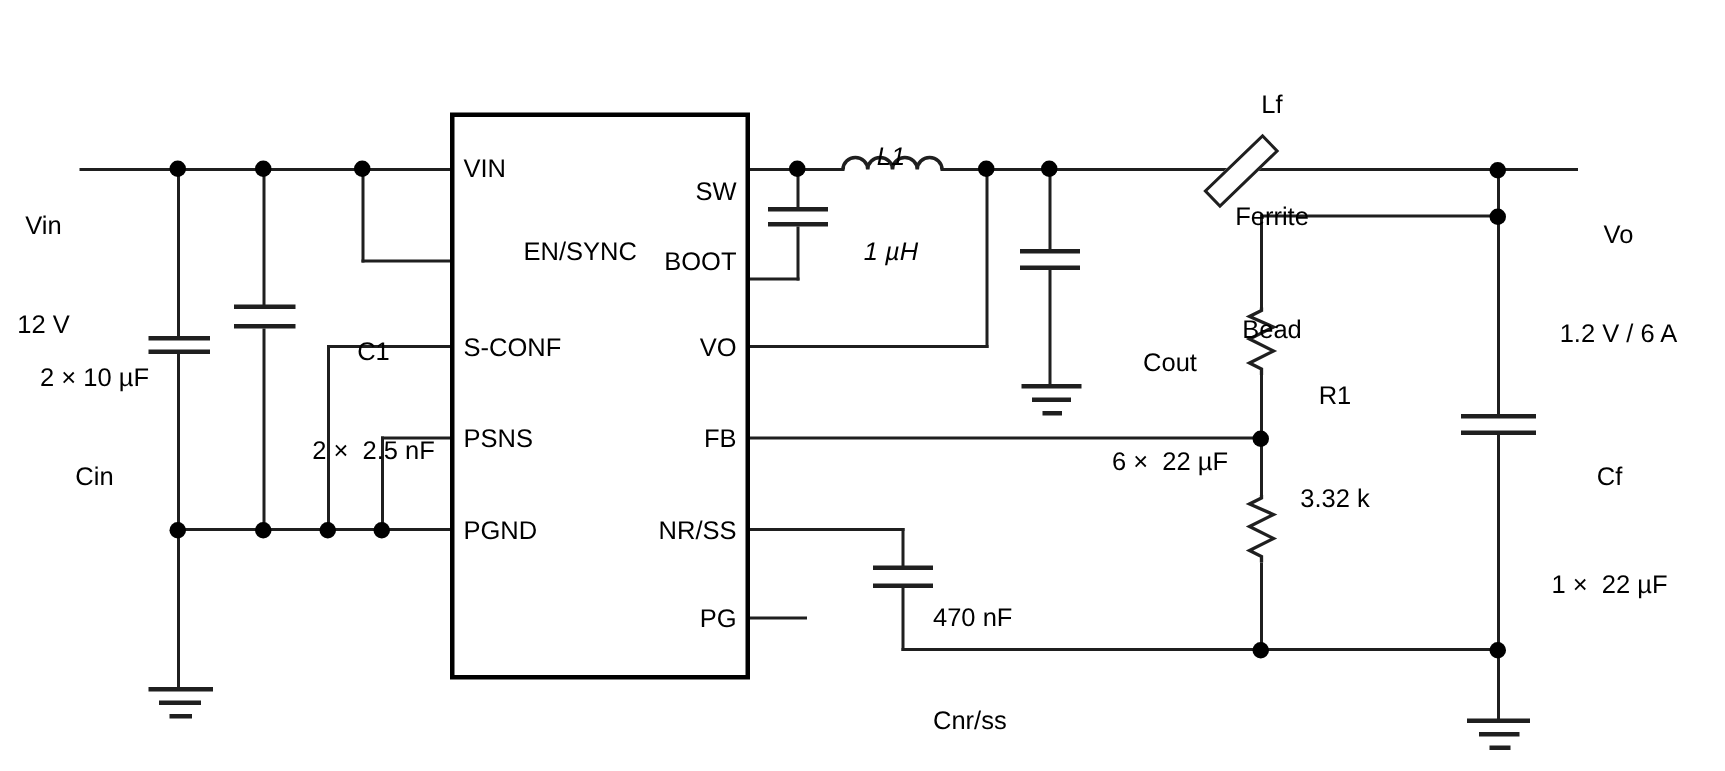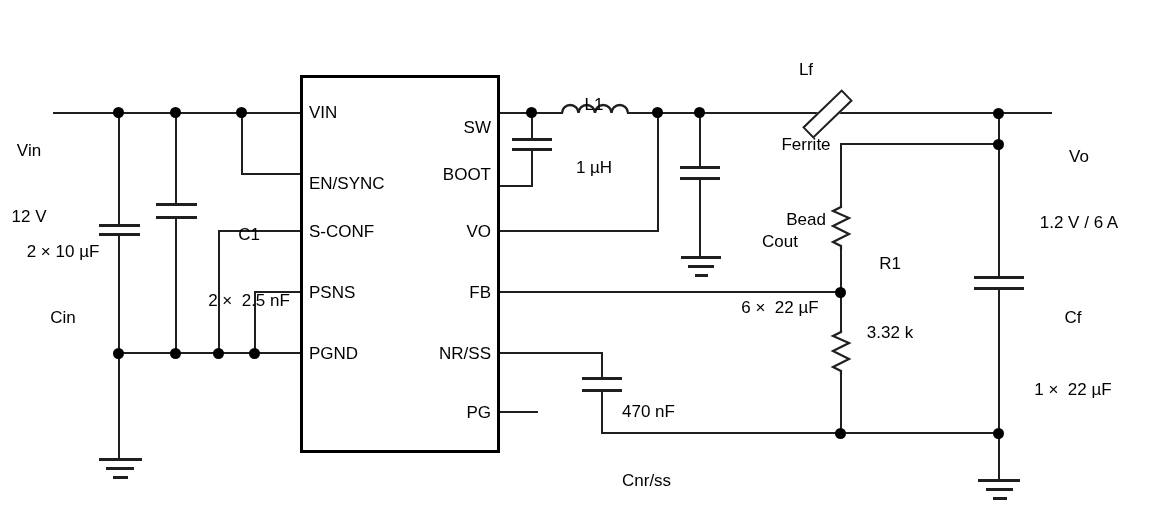--- a/index.html
+++ b/index.html
@@ -54,21 +54,21 @@
   <div class="plate" style="left:156px;top:216px;width:41px;"></div>
 
   <div>
     <div class="gnd-line" style="left:99px;top:458px;width:43px;"></div>
     <div class="gnd-line" style="left:106px;top:467px;width:28px;"></div>
     <div class="gnd-line" style="left:113px;top:476px;width:15px;"></div>
   </div>
 
   <div class="ic"></div>
   <div class="pin pin-l" style="top:103px;">VIN</div>
-  <div class="pin pin-l" style="top:174px;">EN/SYNC</div>
+  <div class="pin pin-l" style="top:158px;margin-left:40px;">EN/SYNC</div>
   <div class="pin pin-l" style="top:222px;">S-CONF</div>
   <div class="pin pin-l" style="top:283px;">PSNS</div>
   <div class="pin pin-l" style="top:344px;">PGND</div>
   <div class="pin pin-r" style="top:118px;">SW</div>
   <div class="pin pin-r" style="top:165px;">BOOT</div>
   <div class="pin pin-r" style="top:222px;">VO</div>
   <div class="pin pin-r" style="top:283px;">FB</div>
   <div class="pin pin-r" style="top:344px;">NR/SS</div>
   <div class="pin pin-r" style="top:403px;">PG</div>
 
@@ -156,31 +156,31 @@
   <div class="lbl" style="left:6px;top:197px;width:114px;">
     <div>2 × 10 µF</div>
     <div>Cin</div>
   </div>
 
   <div class="lbl" style="left:199px;top:180px;width:100px;">
     <div>C1</div>
     <div>2 ×  2.5 nF</div>
   </div>
 
-  <div class="lbl" style="left:562px;top:52px;width:64px;line-height:21px;">
+  <div class="lbl" style="left:562px;top:52px;width:64px;line-height:21px;font-style:italic;">
     <div>L1</div>
     <div>1 µH</div>
   </div>
 
   <div class="lbl" style="left:730px;top:187px;width:100px;">
     <div>Cout</div>
     <div>6 ×  22 µF</div>
   </div>
 
-  <div class="lbl" style="left:775px;top:7px;width:62px;line-height:25px;">
+  <div class="lbl" style="left:817px;top:7px;width:62px;line-height:25px;">
     <div>Lf</div>
     <div>Ferrite</div>
     <div>Bead</div>
   </div>
 
   <div class="lbl" style="left:1026px;top:102px;width:106px;">
     <div>Vo</div>
     <div>1.2 V / 6 A</div>
   </div>
 

